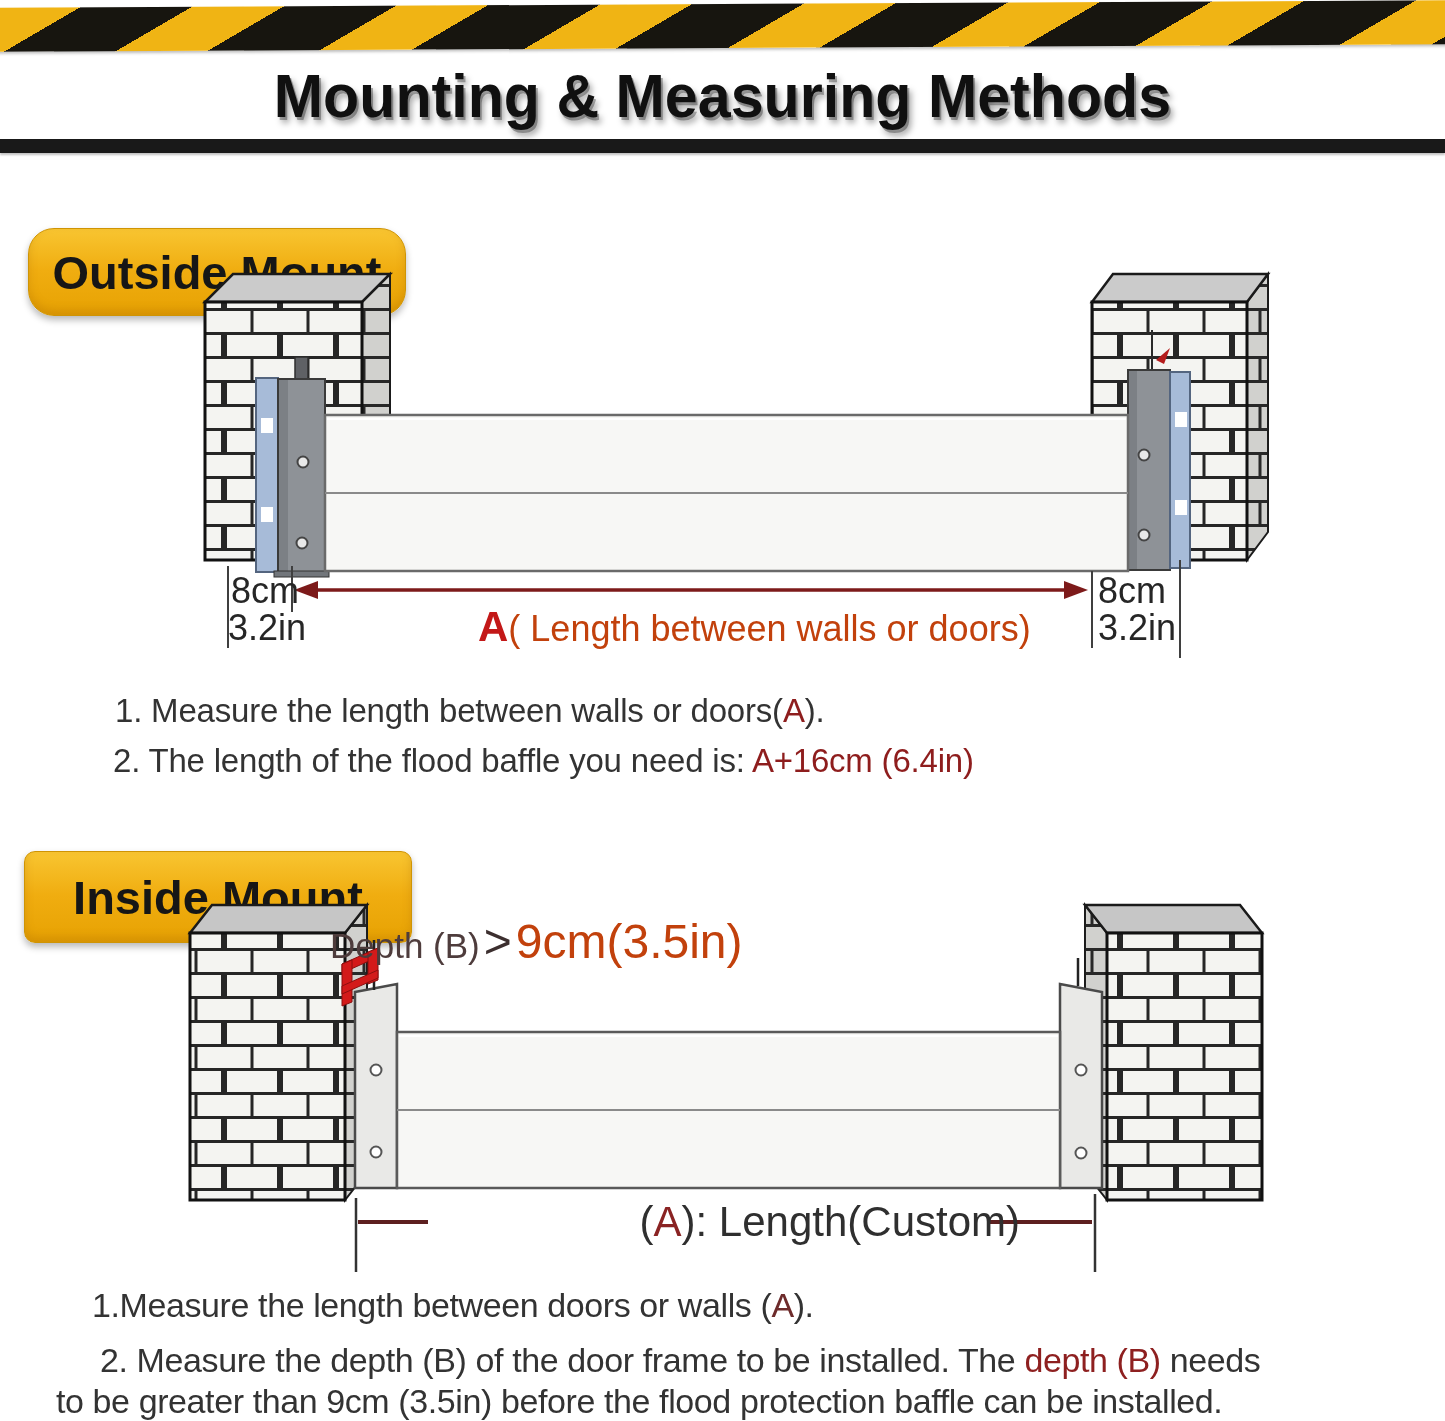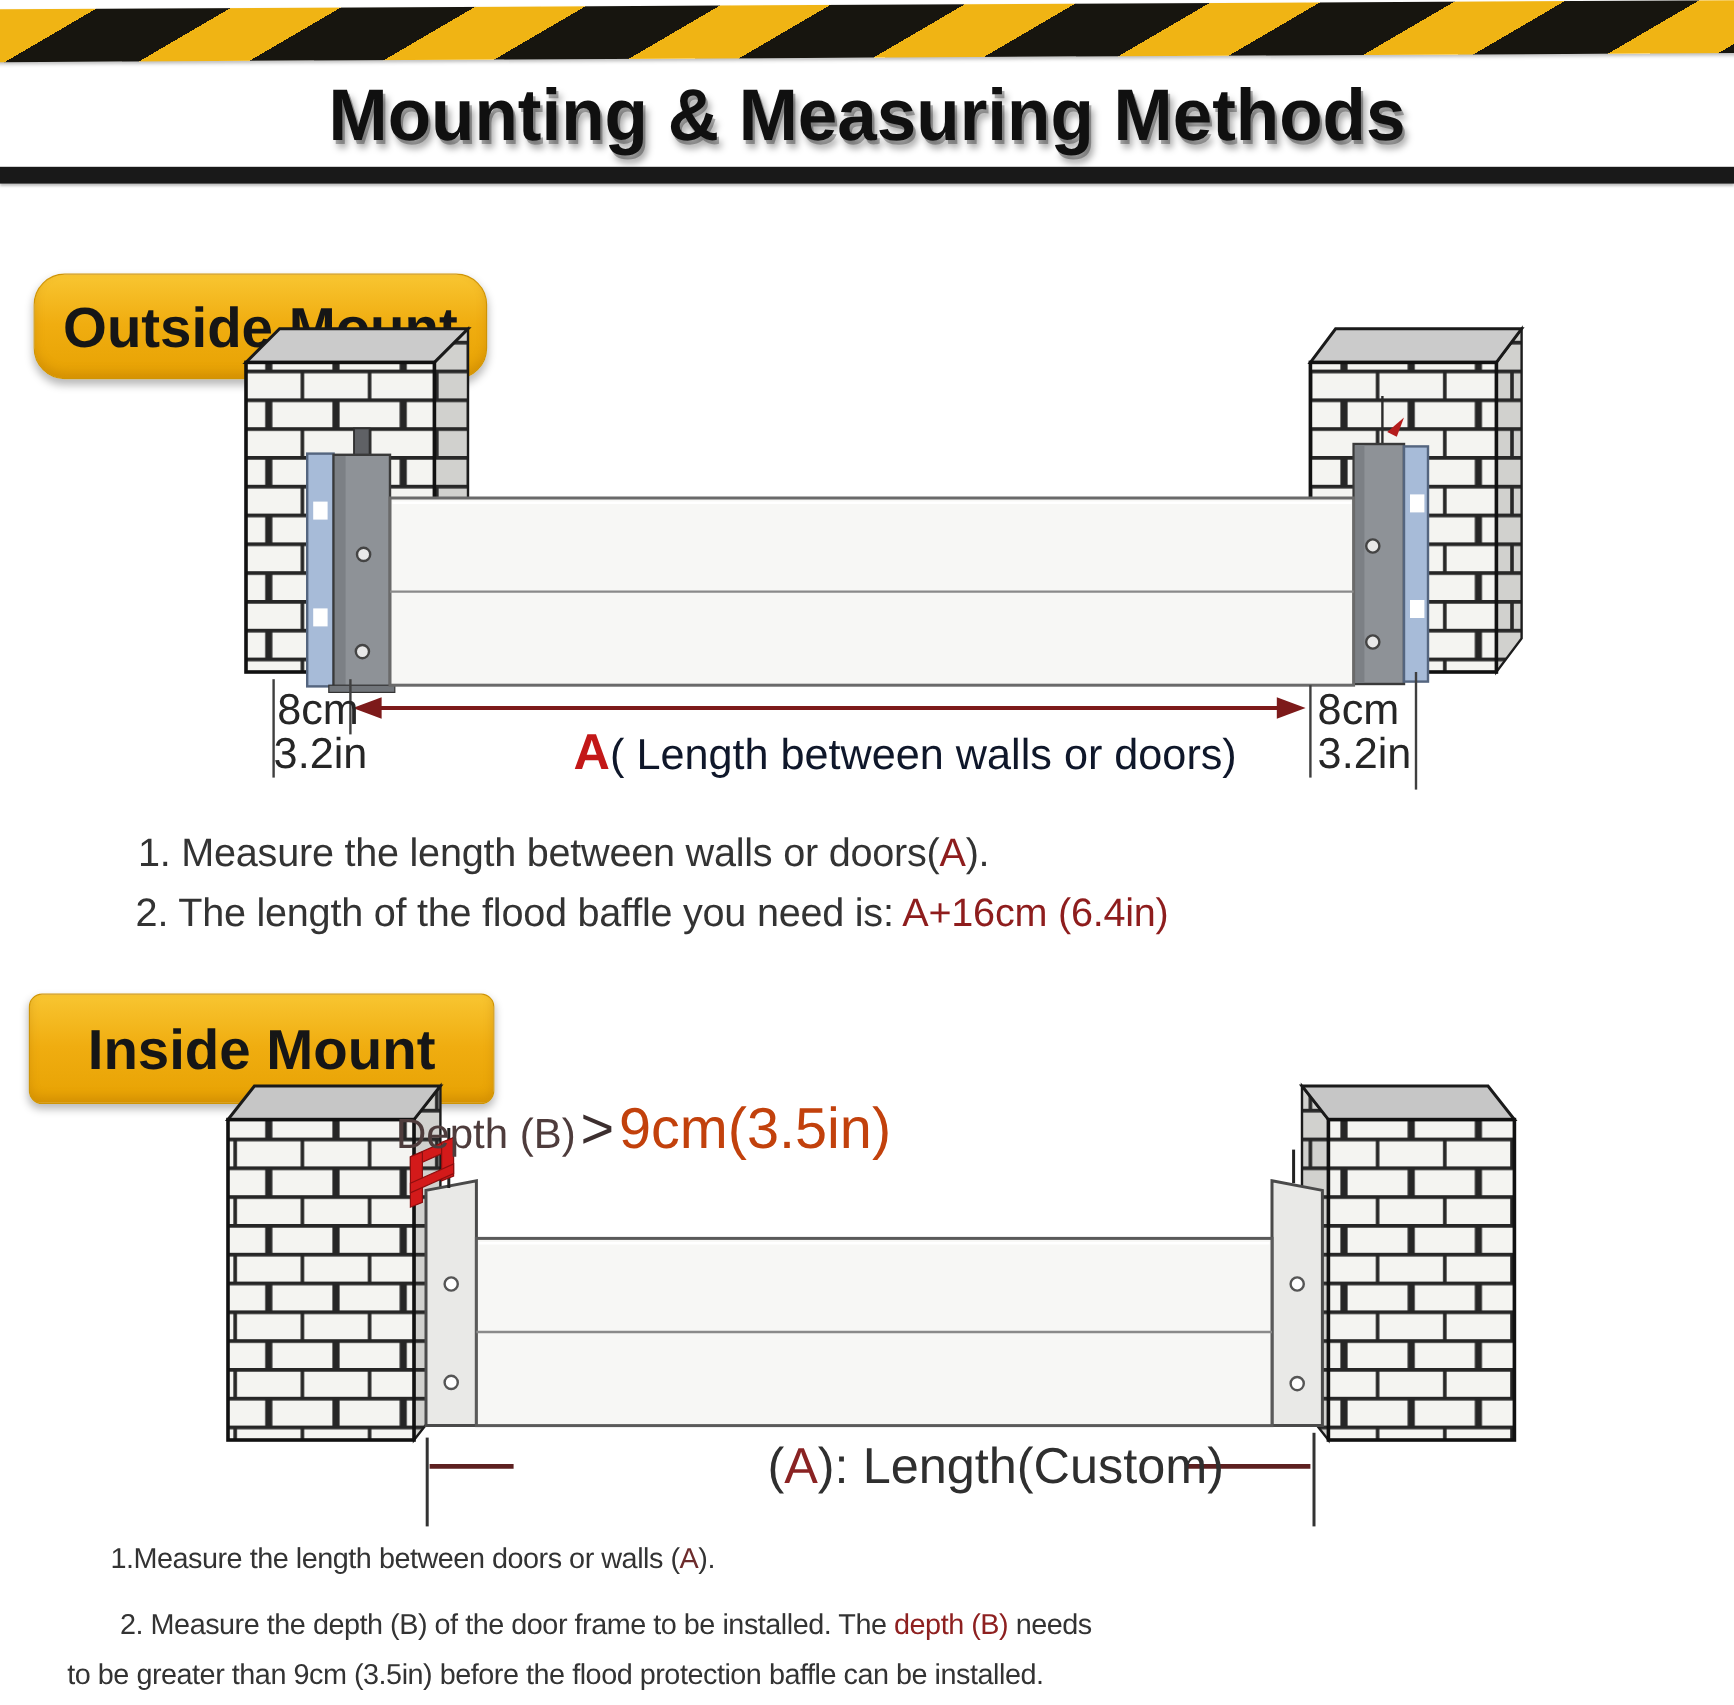--- a/index.html
+++ b/index.html
@@ -26,31 +26,31 @@
     box-shadow:0 2px 2px rgba(0,0,0,.25);}
   
   .pill{
     display:flex;align-items:center;justify-content:center;
     background:linear-gradient(180deg,#f8c531 0%,#f0ad10 48%,#e7a203 100%);
     border:1px solid #cf9404;border-radius:26px;
     box-shadow:0 4px 7px rgba(0,0,0,.28), inset 0 -5px 8px rgba(160,95,0,.25);
     font-size:47px;font-weight:600;color:#161616;white-space:nowrap;
   }
   .pill-outside{left:28px;top:180px;width:376px;height:86px;margin-top:48px;}
-  .pill-inside{left:24px;top:828px;width:386px;height:90px;border-radius:11px;}
+  .pill-inside{left:24px;top:851px;width:386px;height:90px;border-radius:11px;}
   
   .diagram{left:0;}
   
   .dim{font-size:36px;color:#262626;white-space:nowrap;line-height:1.0;}
   .span-label{white-space:nowrap;}
   .span-label .big-a{font-size:42px;font-weight:bold;color:#c31818;}
-  .span-label .rest{font-size:36px;color:#0f172a;}
+  .span-label .rest{font-size:36px;color:#c2410c;}
   .instr{font-size:33px;color:#333;white-space:nowrap;letter-spacing:-.2px;}
   .instr .red{color:#8e1d1d;}
-  .instr2{font-size:24px;color:#333;white-space:nowrap;letter-spacing:-.4px;}
+  .instr2{font-size:34px;color:#333;white-space:nowrap;letter-spacing:-.4px;}
   .instr2 .red{color:#8e2020;}
   .instr2 .dark-red{color:#6d2b2b;}
   .depth-label{display:flex;align-items:baseline;white-space:nowrap;}
   .depth-label .d-pre{font-size:35px;color:#4e3c3c;}
   .depth-label .d-gt{font-size:48px;color:#3c2f2f;padding:0 4px;}
   .depth-label .d-val{font-size:48px;color:#c2410c;}
   .len-label{width:590px;text-align:right;font-size:42px;color:#2f2f2f;white-space:nowrap;}
   .len-label .a-red{color:#8a2323;}
 </style>
 </head>

